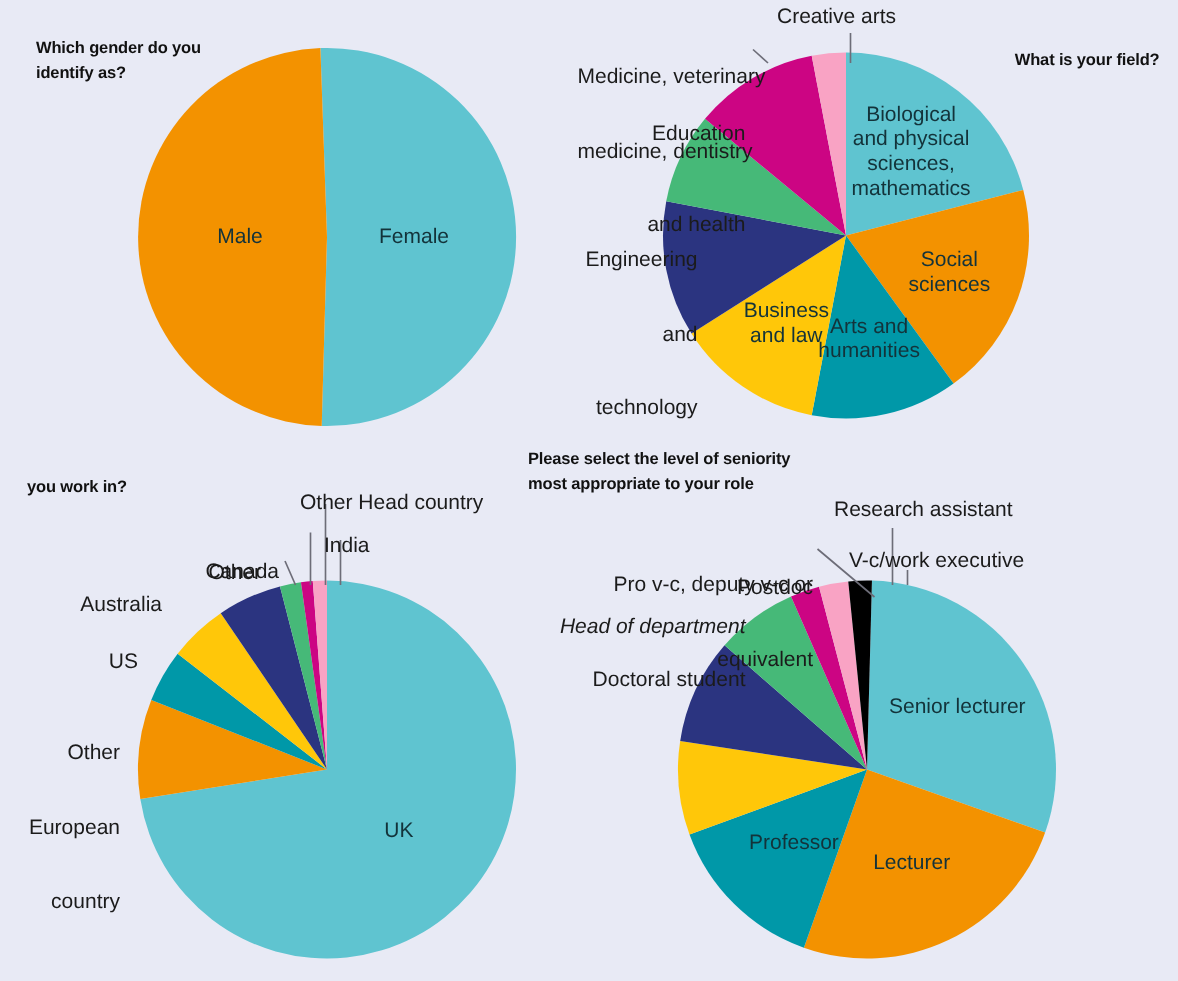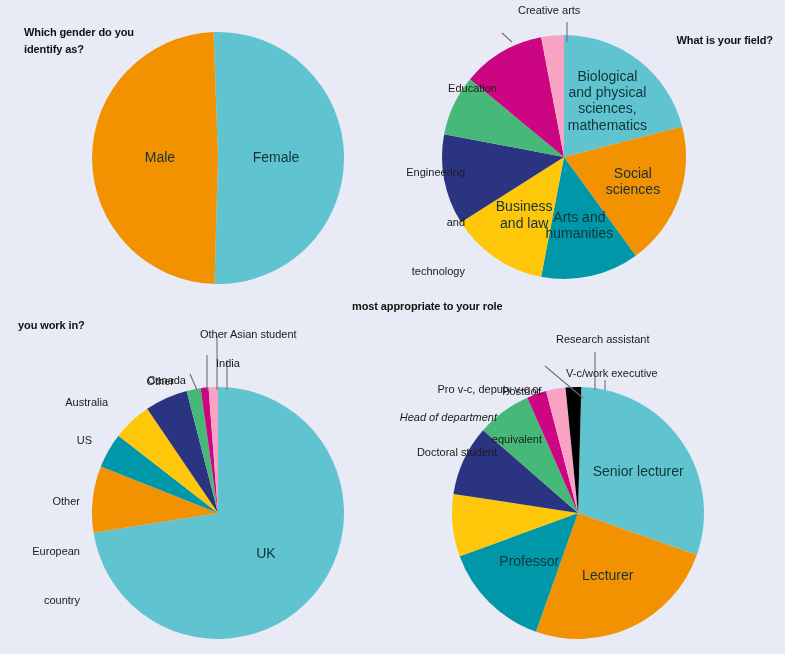--- a/index.html
+++ b/index.html
@@ -16,21 +16,21 @@
   .panel{position:absolute;}
   .q-title{
     font-weight:bold;
     font-size:11px;
     line-height:17px;
     color:#111111;
     letter-spacing:-0.1px;
   }
   .lbl{
     position:absolute;
-    font-size:11px;
+    font-size:14px;
     line-height:16.5px;
     color:#1b1b1b;
     white-space:pre;
   }
   .lbl.r{text-align:right;}
   svg{display:block;overflow:visible;}
   .slice-label{
     font-family:"Liberation Sans", sans-serif;
     font-size:14px;
     fill:#13333a;
@@ -76,20 +76,25 @@
       <g id="field-labels">
           <text class="slice-label" x="217.4" y="76.5" text-anchor="middle" dominant-baseline="middle"><tspan x="217.4" dy="0">Biological</tspan><tspan x="217.4" dy="16.4">and physical</tspan><tspan x="217.4" dy="16.4">sciences,</tspan><tspan x="217.4" dy="16.4">mathematics</tspan></text>
           <text class="slice-label" x="242.9" y="173.6" text-anchor="middle" dominant-baseline="middle"><tspan x="242.9" dy="0">Social</tspan><tspan x="242.9" dy="16.4">sciences</tspan></text>
           <text class="slice-label" x="189.4" y="217.9" text-anchor="middle" dominant-baseline="middle"><tspan x="189.4" dy="0">Arts and</tspan><tspan x="189.4" dy="16.4">humanities</tspan></text>
           <text class="slice-label" x="134.2" y="207.3" text-anchor="middle" dominant-baseline="middle"><tspan x="134.2" dy="0">Business</tspan><tspan x="134.2" dy="16.4">and law</tspan></text>
         </g>
       <polyline class="leader" points="112,33 122,42"></polyline>
       <polyline class="leader" points="177,22 177,42"></polyline>
     </svg>
 
+    <div class="lbl r" style="left:-5px;top:9px;width:112px;">
+      <div>Medicine, veterinary</div>
+      <div>medicine, dentistry</div>
+      <div>and health</div>
+    </div>
 
     <div class="lbl r" style="left:-5px;top:80px;width:112px;">Education</div>
 
     <div class="lbl r" style="left:-15px;top:131px;width:90px;">
       <div>Engineering</div>
       <div>and</div>
       <div>technology</div>
     </div>
 
     <div class="lbl" style="left:128px;top:2px;">Creative arts</div>
@@ -113,35 +118,36 @@
         </g>
       <g id="country-labels">
           <text class="slice-label" x="265.9" y="253.9" text-anchor="middle" dominant-baseline="middle"><tspan x="265.9" dy="0">UK</tspan></text>
         </g>
       <polyline class="leader" points="190,74 197,90"></polyline>
       <polyline class="leader" points="207,55 207,90"></polyline>
       <polyline class="leader" points="217,36 217,90"></polyline>
       <polyline class="leader" points="227,60 227,90"></polyline>
     </svg>
 
-    <div class="lbl" style="left:200px;top:26px;">Other Asian student</div>
+    <div class="lbl" style="left:200px;top:26px;">Other Head country</div>
     <div class="lbl" style="left:216px;top:55px;">India</div>
     <div class="lbl r" style="left:90px;top:72px;width:96px;">Canada</div>
     <div class="lbl r" style="left:78px;top:73px;width:96px;">Other</div>
     <div class="lbl r" style="left:-2px;top:94px;width:110px;">Australia</div>
     <div class="lbl r" style="left:-18px;top:132px;width:110px;">US</div>
     <div class="lbl r" style="left:-30px;top:160px;width:110px;">
       <div>Other</div>
       <div>European</div>
       <div>country</div>
     </div>
   </div>
 
   <div class="panel" style="left:390px;top:300px;width:395px;height:354px;">
     <div class="q-title" style="position:absolute;left:-38px;top:-2px;">
+      <div>Please select the level of seniority</div>
       <div>most appropriate to your role</div>
     </div>
 
     <svg width="395" height="354" viewBox="0 0 395 354" style="position:absolute;left:0;top:0;">
       <g id="seniority-slices">
           <path d="M 188 213 L 191.30 87.04 A 126 126 0 0 1 306.77 255.06 Z" fill="#5fc4d0"></path>
           <path d="M 188 213 L 306.77 255.06 A 126 126 0 0 1 145.94 331.77 Z" fill="#f39200"></path>
           <path d="M 188 213 L 145.94 331.77 A 126 126 0 0 1 69.67 256.30 Z" fill="#0098a8"></path>
           <path d="M 188 213 L 69.67 256.30 A 126 126 0 0 1 63.45 193.94 Z" fill="#ffc709"></path>
           <path d="M 188 213 L 63.45 193.94 A 126 126 0 0 1 93.05 130.17 Z" fill="#2b3480"></path>

